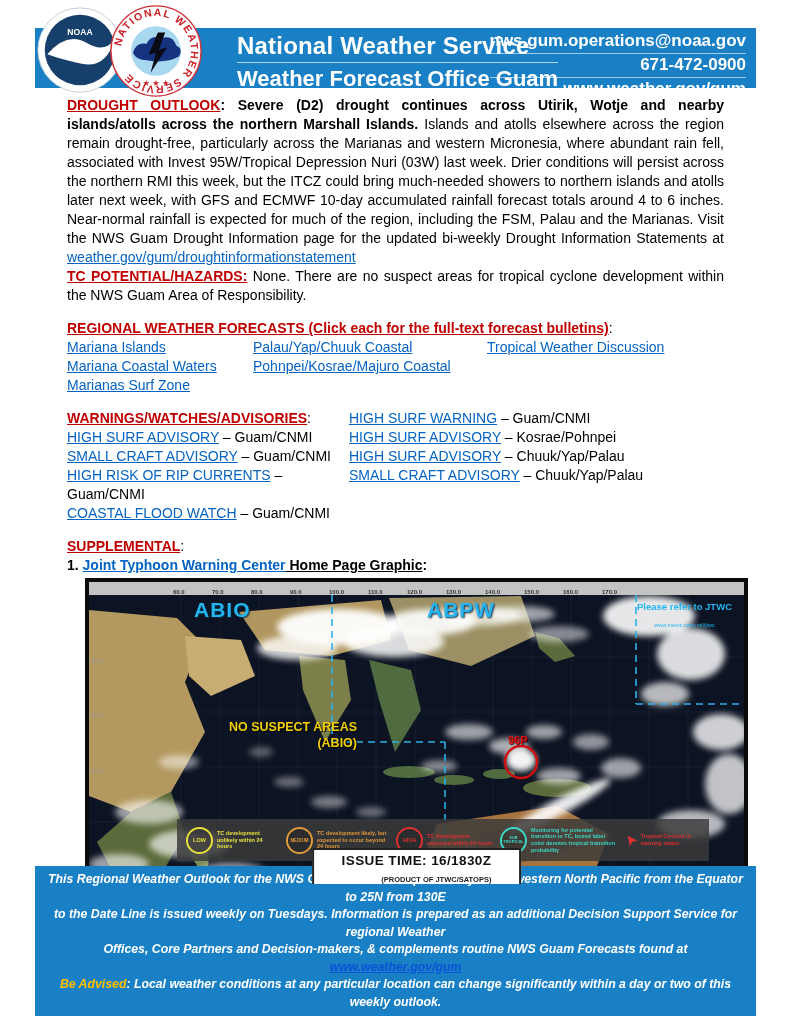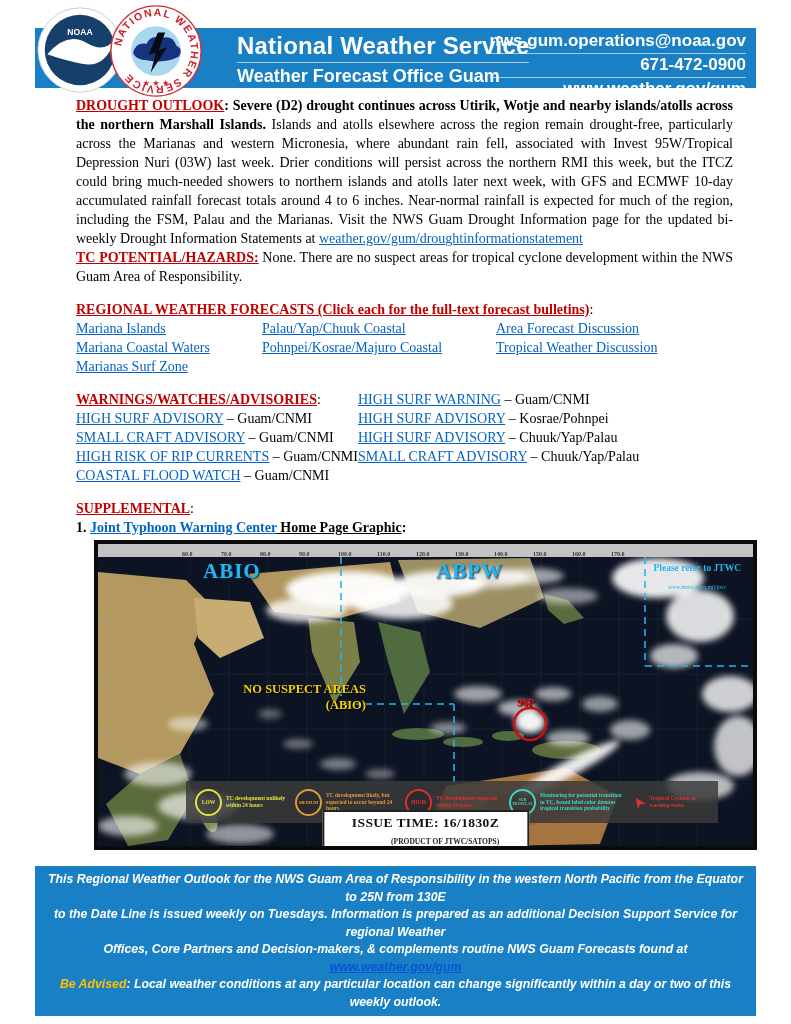--- a/index.html
+++ b/index.html
@@ -7,27 +7,27 @@
         font-family:"Liberation Sans",sans-serif;color:#000;}
 
   
   .header-bar{position:absolute;left:35px;top:28px;width:721px;height:60px;background:#1a80c5;}
   .logo{position:absolute;z-index:3;}
   .noaa-logo{left:37px;top:7px;width:86px;height:86px;}
   .nws-logo{left:110px;top:5px;width:92px;height:92px;}
   .hdr-title{position:absolute;left:202px;top:4px;color:#fff;}
   .hdr-title .t1{font-size:24px;font-weight:bold;letter-spacing:.2px;padding-bottom:2px;
                  border-bottom:1px solid rgba(255,255,255,.65);}
-  .hdr-title .t2{font-size:18px;font-weight:bold;margin-top:3px;}
+  .hdr-title .t2{font-size:22px;font-weight:bold;margin-top:3px;}
   .hdr-contact{position:absolute;right:10px;top:2px;text-align:right;color:#fff;font-weight:bold;}
   .hdr-contact .c{font-size:17px;padding:1px 0 2px 0;}
   .hdr-contact .c.sep{border-bottom:1px solid rgba(255,255,255,.6);}
 
   
-  .content{position:absolute;left:76px;top:96px;width:657px;font-size:14px;line-height:19px;font-family:Liberation Serif, serif;}
+  .content{position:absolute;left:67px;top:96px;width:657px;font-size:14px;line-height:19px;}
   .jpara{text-align:justify;}
   .red-h{color:#c00000;font-weight:bold;text-decoration:underline;}
   a.lnk, .lnk{color:#0563c1;text-decoration:underline;cursor:pointer;}
   .b{font-weight:bold;}
   .cols3{display:grid;grid-template-columns:186px 234px auto;margin-top:0;}
   .cols3 .col div{margin-bottom:0;}
   .warn-grid{display:grid;grid-template-columns:282px auto;}
   .gap12{margin-top:12px;}
   .gap14{margin-top:14px;}
 
@@ -126,21 +126,20 @@
         <div class="col">
           <div><a class="lnk">Mariana Islands</a></div>
           <div><a class="lnk">Mariana Coastal Waters</a></div>
           <div><a class="lnk">Marianas Surf Zone</a></div>
         </div>
         <div class="col">
           <div><a class="lnk">Palau/Yap/Chuuk Coastal</a></div>
           <div><a class="lnk">Pohnpei/Kosrae/Majuro Coastal</a></div>
         </div>
         <div class="col">
-          <div><a class="lnk">Area Forecast Discussion</a></div>
           <div><a class="lnk">Tropical Weather Discussion</a></div>
         </div>
       </div>
     </div>
 
     <div class="gap14 warn-grid">
       <div>
         <div>
           <span class="red-h">WARNINGS/WATCHES/ADVISORIES</span><span>:</span>
         </div>

